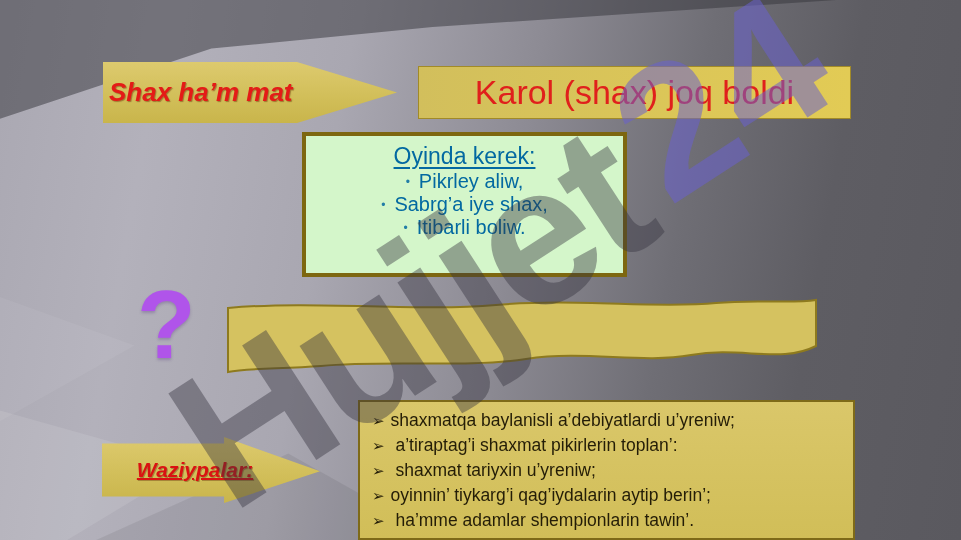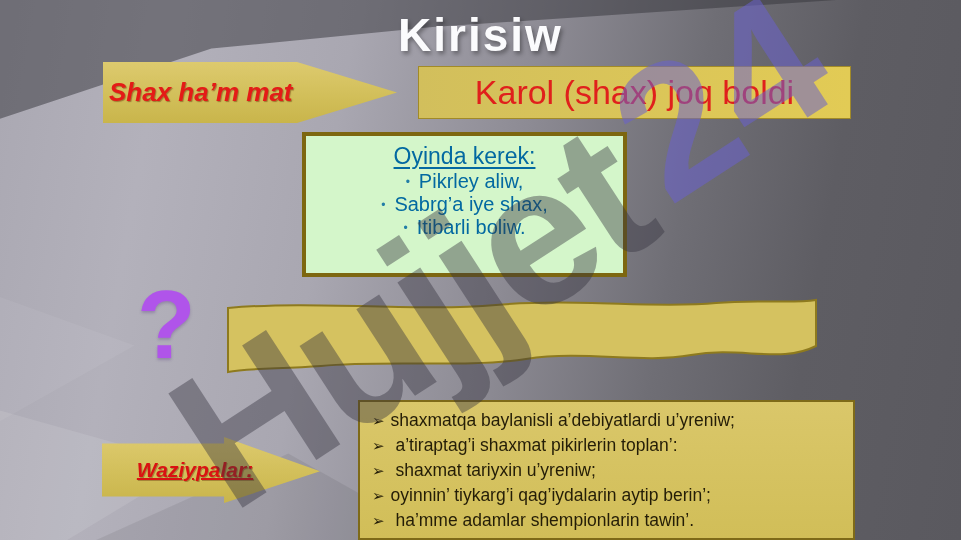--- a/index.html
+++ b/index.html
@@ -108,21 +108,20 @@
 </head>
 <body>
 
 <div id="slide">
 
   <div class="streak-top"></div>
   <div class="facet-a"></div>
   <div class="facet-b"></div>
   <div class="facet-c"></div>
 
-  <div class="title">Kirisiw</div>
 
   <div class="arrow-banner arrow1">
     <span class="arrow-label">Shax ha’m mat</span>
   </div>
   <div class="result-box">
     <span>Karol (shax) joq boldi</span>
   </div>
 
   <div class="green-box">
     <div class="green-heading">Oyinda kerek:</div>

